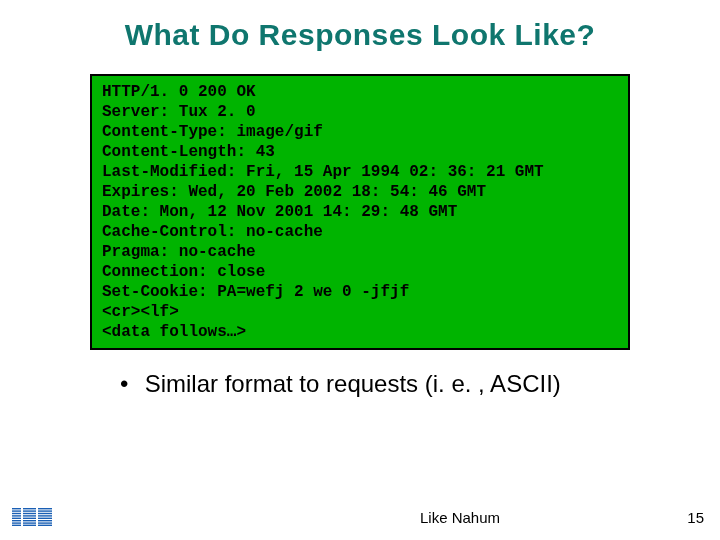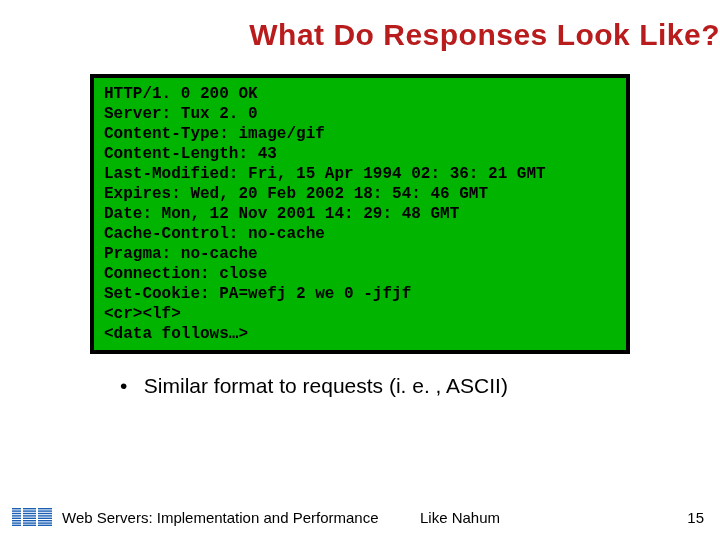--- a/index.html
+++ b/index.html
@@ -5,44 +5,44 @@
   * { margin: 0; padding: 0; box-sizing: border-box; }
   body {
     width: 720px;
     height: 540px;
     background: #fff;
     font-family: "Comic Sans MS", "Comic Sans", cursive, sans-serif;
     position: relative;
     overflow: hidden;
   }
   .title {
-    color: #b91c1c;
+    color: #0f766e;
     font-size: 30px;
     font-weight: bold;
-    text-align: right;
+    text-align: center;
     margin-top: 18px;
     letter-spacing: 0.5px;
   }
   .codebox {
     margin: 22px 90px 0 90px;
-    border: 4px solid #000000;
+    border: 2px solid #000000;
     background: #00b400;
     padding: 6px 10px 6px 10px;
   }
   .codebox pre {
     font-family: "Courier New", Courier, monospace;
     font-size: 16px;
     font-weight: bold;
     color: #000;
     white-space: pre;
     line-height: 1.25;
   }
   .bullet-row {
     margin: 20px 8px 0 120px;
-    font-size: 21px;
+    font-size: 24px;
     color: #000;
     font-family: "Comic Sans MS", "Comic Sans", cursive, sans-serif;
   }
   .bullet-mark {
     display: inline-block;
     width: 18px;
   }
   .footer {
     position: absolute;
     left: 0;
@@ -113,16 +113,15 @@
         <rect x="0" y="12.0" width="40" height="1.4"></rect>
         <rect x="0" y="14.4" width="40" height="1.4"></rect>
         <rect x="0" y="16.6" width="40" height="1.4"></rect>
       </g>
       <g fill="#fff">
         <rect x="9" y="0" width="2" height="18"></rect>
         <rect x="24" y="0" width="2" height="18"></rect>
       </g>
     </svg>
   </span>
-  <span class="ftitle">Web Servers: Implementation and Performance</span>
   <span class="author">Like Nahum</span>
   <span class="pagenum">15</span>
 </div>
 
 </body></html>

